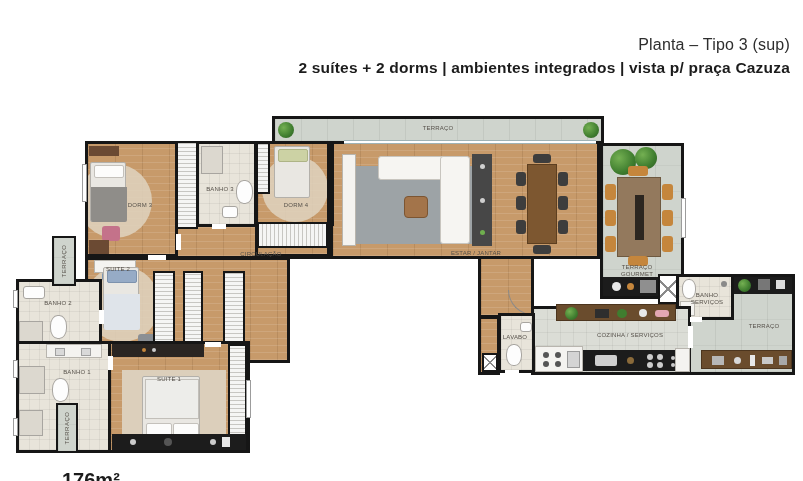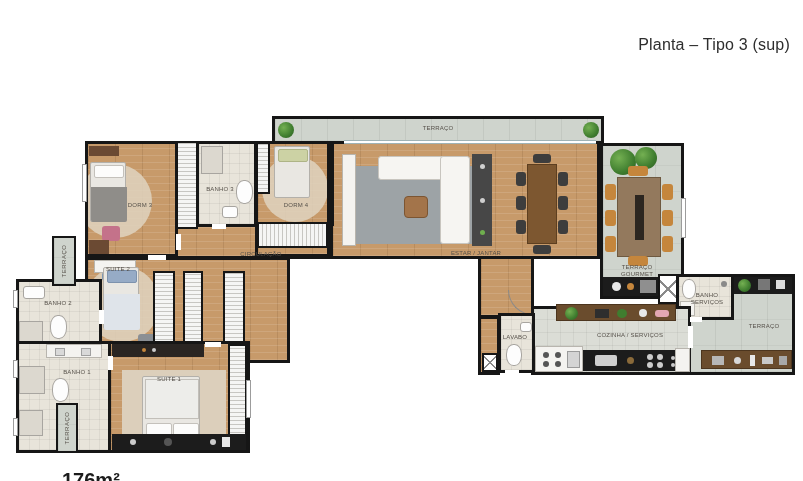--- a/index.html
+++ b/index.html
@@ -62,20 +62,21 @@
   .glass{position:absolute;background:#fff;border-top:1px solid #9fb3b6;border-bottom:1px solid #9fb3b6;box-sizing:border-box;z-index:30;}
   .arc{position:absolute;border-left:1px solid #8a8a8a;border-bottom:1px solid #8a8a8a;border-radius:0 0 0 100%;}
   .runner{position:absolute;background:#2c2620;}
 </style>
 </head>
 <body>
 
 <div id="canvas">
 
   <div class="title">Planta – Tipo 3 (sup)</div>
+  <div class="subtitle">2 suítes + 2 dorms | ambientes integrados | vista p/ praça Cazuza</div>
   <div class="area">176m²</div>
 
   <div class="room t-floor open" style="left:272px;top:88px;width:332px;height:28px;">
     <div class="furn plant" style="left:3px;top:3px;width:16px;height:16px;"></div>
     <div class="furn plant" style="left:308px;top:3px;width:16px;height:16px;"></div>
   </div>
 
   <div class="room w-floor" style="left:85px;top:113px;width:515px;height:118px;"></div>
 
   <div class="room w-floor" style="left:85px;top:113px;width:93px;height:116px;">

